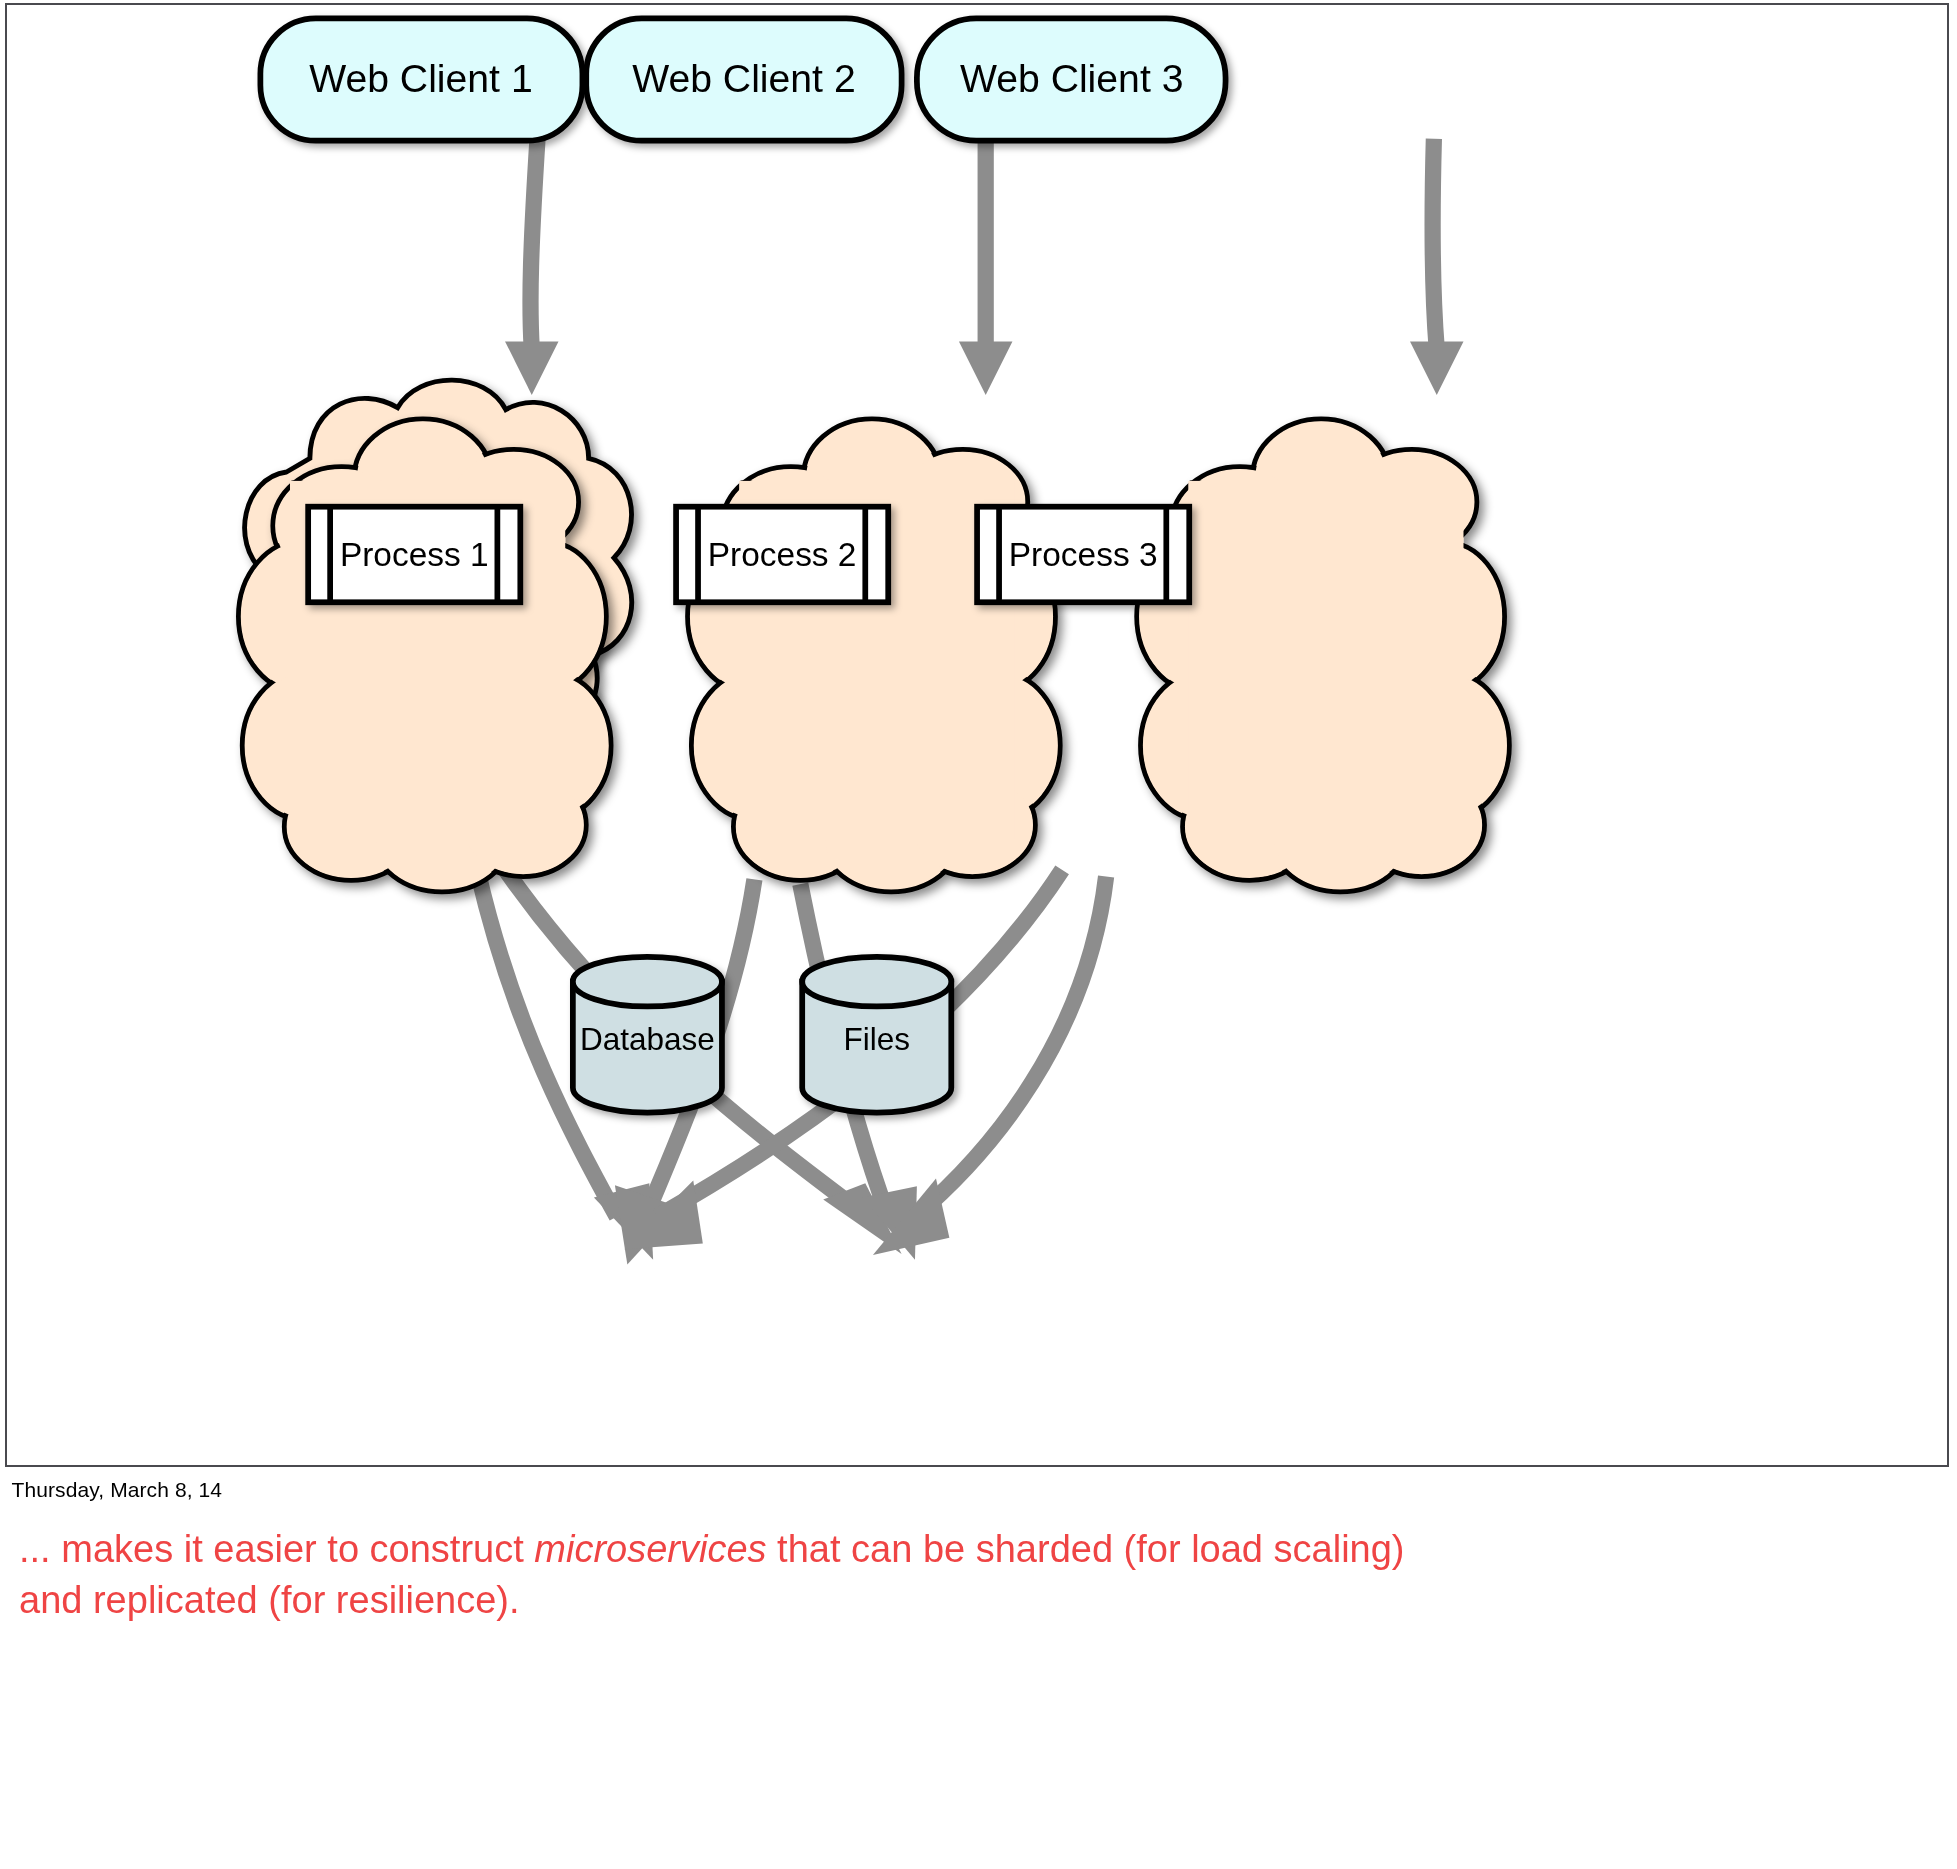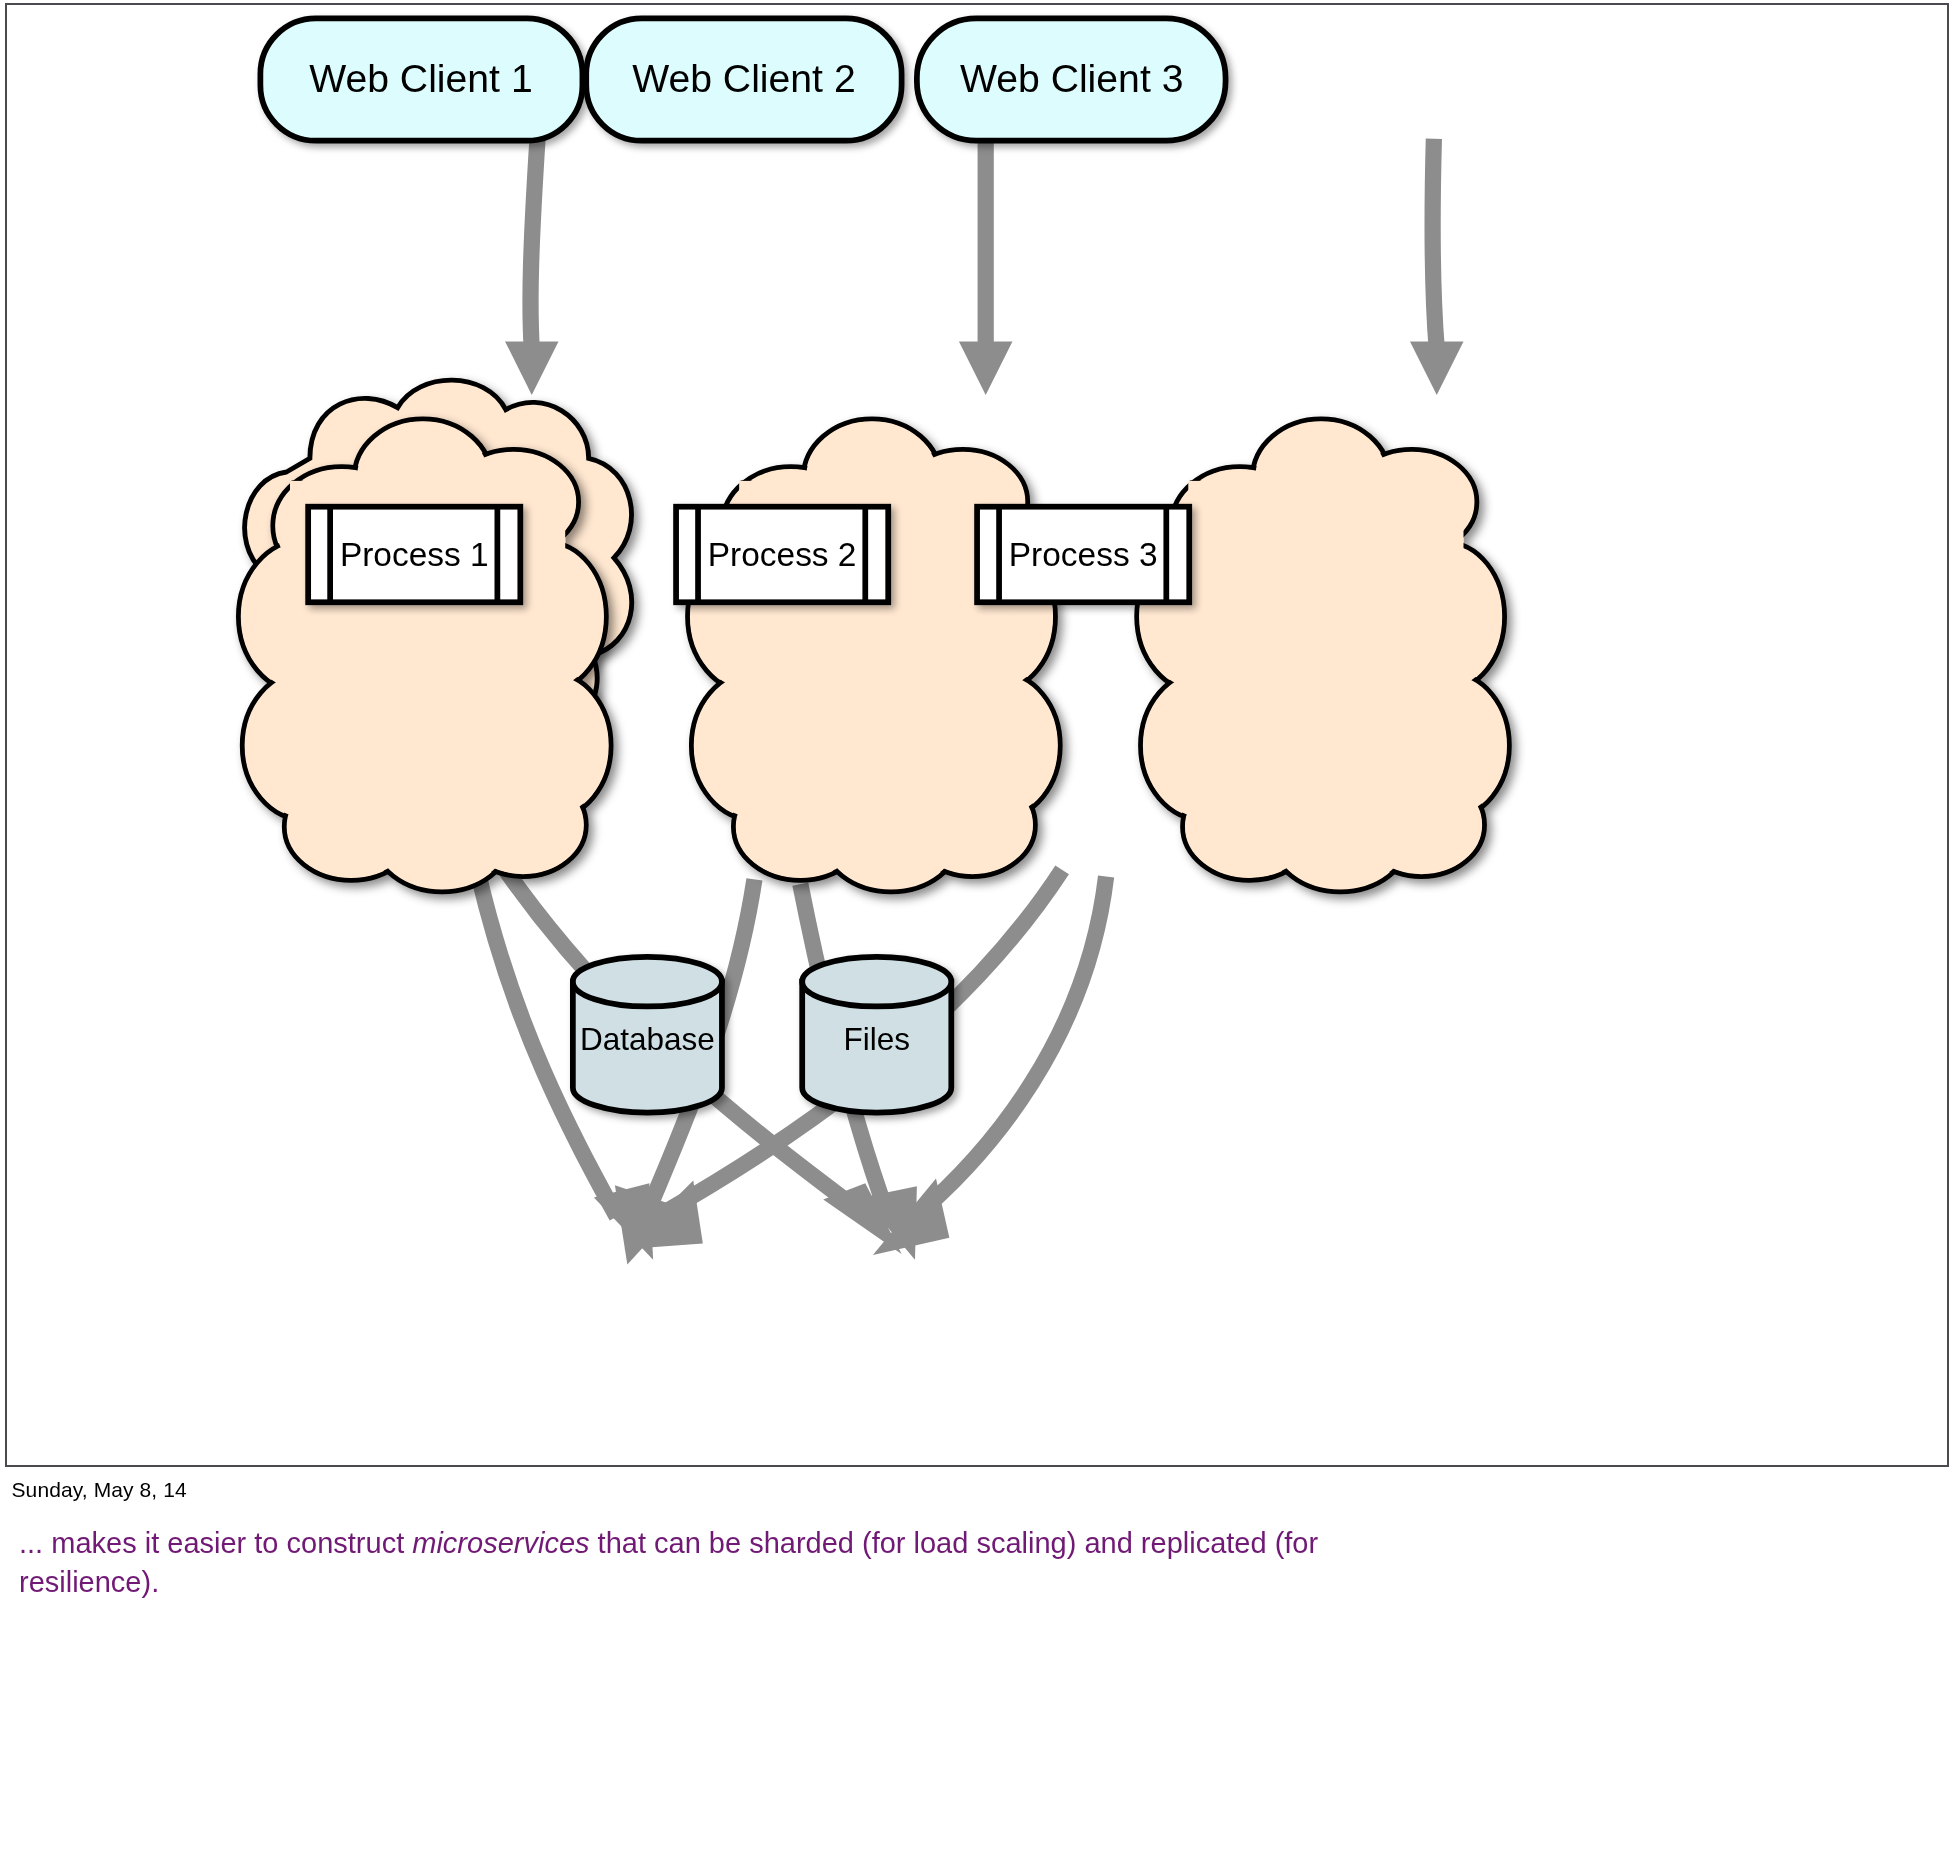--- a/index.html
+++ b/index.html
@@ -45,23 +45,23 @@
     color: #000000;
     letter-spacing: 0.1px;
     white-space: nowrap;
   }
 
   .caption {
     position: absolute;
     left: 19px;
     top: 1524px;
     width: 1415px;
-    font-size: 29px;
+    font-size: 38px;
     line-height: 1.33;
-    color: #701a75;
+    color: #ef4444;
   }
   .caption em {
     font-style: italic;
   }
 
   
   .diagram-svg {
     position: absolute;
     left: 0;
     top: 0;
@@ -289,18 +289,18 @@
       <text class="node-label label-store" x="670" y="1085">Database</text>
 
       <g filter="url(#lightShadow)">
         <path d="M 832 1022 L 832 1133 A 78 26 0 0 0 988 1133 L 988 1022 Z" fill="#cfdfe3" stroke="#000000" stroke-width="6"></path>
         <ellipse cx="910" cy="1022" rx="78" ry="26" fill="#cfdfe3" stroke="#000000" stroke-width="6"></ellipse>
       </g>
       <text class="node-label label-store" x="910" y="1085">Files</text>
     </svg>
   </div>
 
-  <div class="slide-date">Sunday, May 8, 14</div>
+  <div class="slide-date">Thursday, March 8, 14</div>
 
   <div class="caption"><span>... makes it easier to construct </span><em>microservices</em><span> that can be sharded (for load scaling) and replicated (for resilience).</span></div>
 
 </div>
 
 
 </body></html>

